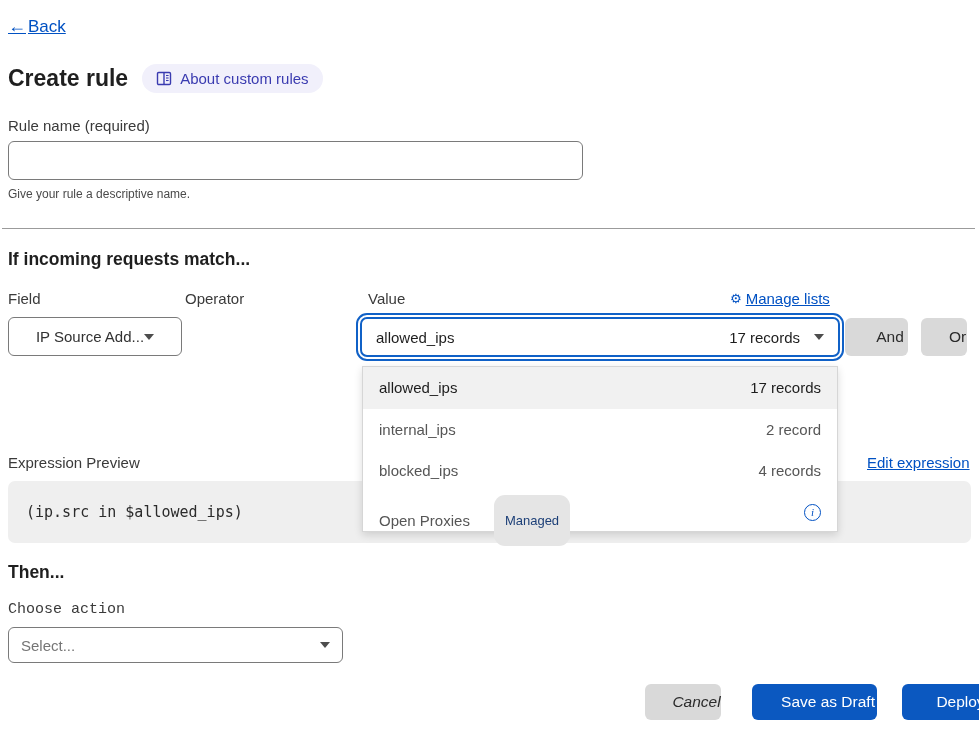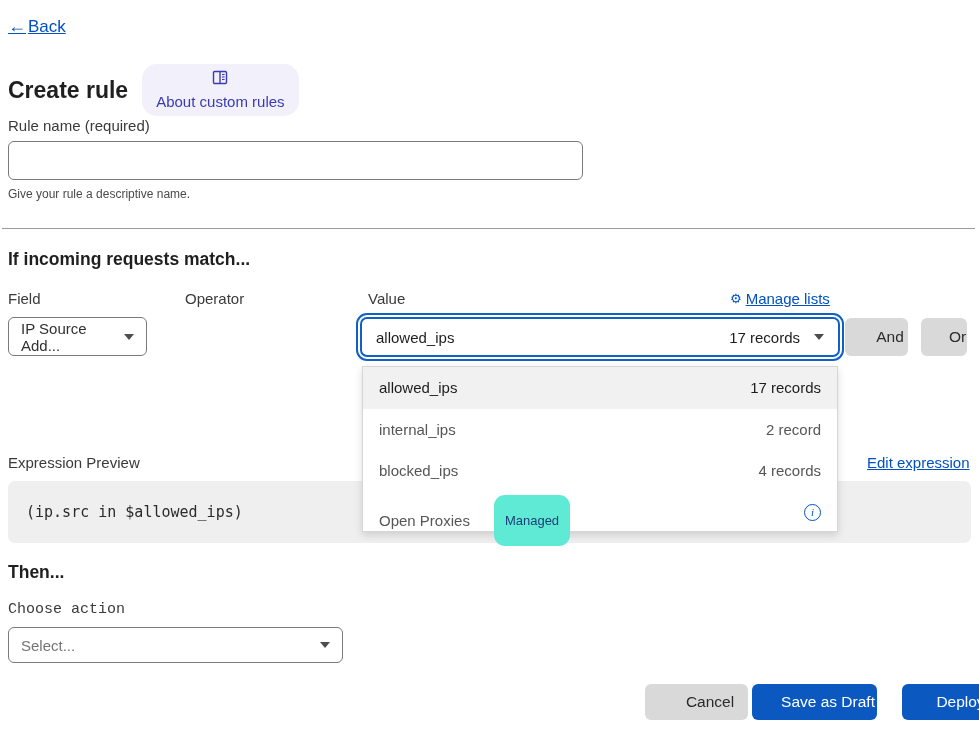--- a/index.html
+++ b/index.html
@@ -10,21 +10,21 @@
 
   
   .back-link { position: absolute; left: 8px; top: 16px; font-size: 17px; color: #0051c3;
                text-decoration: underline; cursor: pointer; display: inline-flex; align-items: center; gap: 2px; }
   .back-arrow { font-size: 18px; }
 
   
   .title-row { position: absolute; left: 8px; top: 64px; display: flex; align-items: center; gap: 14px; }
   .page-title { font-size: 23px; font-weight: 700; color: #1f1f1f; }
   .about-pill { display: inline-flex; align-items: center; gap: 8px; background: #f1f0fb; color: #3a3bb0;
-                border-radius: 15px; padding: 6px 14px; font-size: 15px; cursor: pointer; flex-direction: column; }
+                border-radius: 15px; padding: 6px 14px; font-size: 15px; cursor: pointer; }
   .book-icon svg { display: block; }
 
   
   .field-label { font-size: 15px; color: #3a3a3a; }
   .rule-name-label { position: absolute; left: 8px; top: 117px; }
   .rule-name-input { position: absolute; left: 8px; top: 141px; width: 575px; height: 39px;
                      border: 1px solid #7a7a7a; border-radius: 6px; font-size: 15px; padding: 0 12px;
                      font-family: "Liberation Sans", sans-serif; color: #1d1d1d; background: #fff; }
   .rule-name-helper { position: absolute; left: 8px; top: 187px; font-size: 12px; color: #4a4a4a; }
 
@@ -40,21 +40,21 @@
                   color: #0051c3; font-size: 15px; cursor: pointer; }
   .manage-lists .link-text { text-decoration: underline; }
   .gear-icon { font-family: "DejaVu Sans", sans-serif; font-size: 13px; color: #0051c3; line-height: 1; }
 
   .select-box { border: 1px solid #7a7a7a; border-radius: 6px; background: #fff; display: flex;
                 align-items: center; justify-content: space-between; padding: 0 12px; font-size: 15px;
                 color: #313131; cursor: pointer; }
   .caret { width: 0; height: 0; border-left: 5.5px solid transparent; border-right: 5.5px solid transparent;
            border-top: 6.5px solid #4d4d4d; flex: 0 0 auto; }
 
-  .field-select    { position: absolute; left: 8px;   top: 317px; width: 139px; height: 39px; justify-content: center; }
+  .field-select    { position: absolute; left: 8px;   top: 317px; width: 174px; height: 39px; justify-content: center; }
   .operator-select { position: absolute; left: 185px; top: 317px; width: 167px; height: 39px; }
 
   .value-select { position: absolute; left: 360px; top: 317px; width: 480px; height: 40px;
                   border: 2px solid #1061c7; border-radius: 7px; outline: 2px solid #1061c7; outline-offset: 2px;
                   background: #fff; display: flex; align-items: center; justify-content: space-between;
                   padding: 0 14px; font-size: 15px; cursor: pointer; }
   .value-select .sel-name { color: #1d1d1d; }
   .value-right { display: flex; align-items: center; gap: 14px; color: #1d1d1d; }
 
   .btn { border: none; border-radius: 6px; font-family: "Liberation Sans", sans-serif; font-size: 15.5px;
@@ -66,41 +66,41 @@
   .or-btn  { position: absolute; left: 921px; top: 318px; width: 46px; height: 38px; }
 
   
   .dd-panel { position: absolute; left: 362px; top: 366px; width: 476px; height: 166px; background: #ffffff;
               border: 1px solid #d6d6d6; box-shadow: 0 3px 8px rgba(0,0,0,0.14); z-index: 5; }
   .dd-row { height: 41.5px; display: flex; align-items: center; justify-content: space-between;
             padding: 0 16px; font-size: 15px; color: #565656; cursor: pointer; }
   .dd-row.highlighted { background: #f1f1f1; color: #1d1d1d; }
   .dd-row .dd-meta { color: inherit; }
   .dd-name-wrap { display: flex; align-items: center; gap: 24px; margin-top: 16px; }
-  .managed-badge { background: #5eead4; color: #1c3f77; border-radius: 11px; padding: 18px 11px; font-size: 13px; }
+  .managed-badge { background: #e5e5e5; color: #1c3f77; border-radius: 11px; padding: 18px 11px; font-size: 13px; }
   .info-icon { width: 17px; height: 17px; border: 1.5px solid #0051c3; border-radius: 50%; color: #0051c3;
                font-size: 11px; font-style: italic; font-family: "Liberation Serif", serif;
                display: inline-flex; align-items: center; justify-content: center; cursor: pointer; }
 
   
   .expr-label { position: absolute; left: 8px; top: 454px; font-size: 15px; color: #3a3a3a; }
   .edit-expression { position: absolute; left: 867px; top: 454px; font-size: 15px; color: #0051c3;
                      text-decoration: underline; cursor: pointer; }
   .expr-box { position: absolute; left: 8px; top: 481px; width: 963px; height: 62px; background: #efefef;
               border-radius: 7px; display: flex; align-items: center; padding: 0 18px; z-index: 1; }
   .expr-code { font-family: "DejaVu Sans Mono", "Liberation Mono", monospace; font-size: 15px; color: #2b2b2b; }
 
   
   .then-heading { position: absolute; left: 8px; top: 562px; font-size: 17.5px; font-weight: 700; color: #1f1f1f; }
   .choose-action-label { position: absolute; left: 8px; top: 601px; font-family: Liberation Mono, monospace; }
   .action-select { position: absolute; left: 8px; top: 627px; width: 335px; height: 36px; }
   .action-select .placeholder { color: #757575; }
 
   
-  .cancel-btn   { position: absolute; left: 645px; top: 684px; width: 103px;  height: 36px; }
+  .cancel-btn   { position: absolute; left: 645px; top: 684px; width: 76px;  height: 36px; font-style: italic; }
   .save-draft-btn { position: absolute; left: 752px; top: 684px; width: 125px; height: 36px; }
   .deploy-btn   { position: absolute; left: 887px; top: 684px; width: 90px;  height: 36px; margin-left: 15px; }
 </style>
 </head>
 <body>
 
 <div class="page">
 
   <a class="back-link">
     <span class="back-arrow">←</span>

